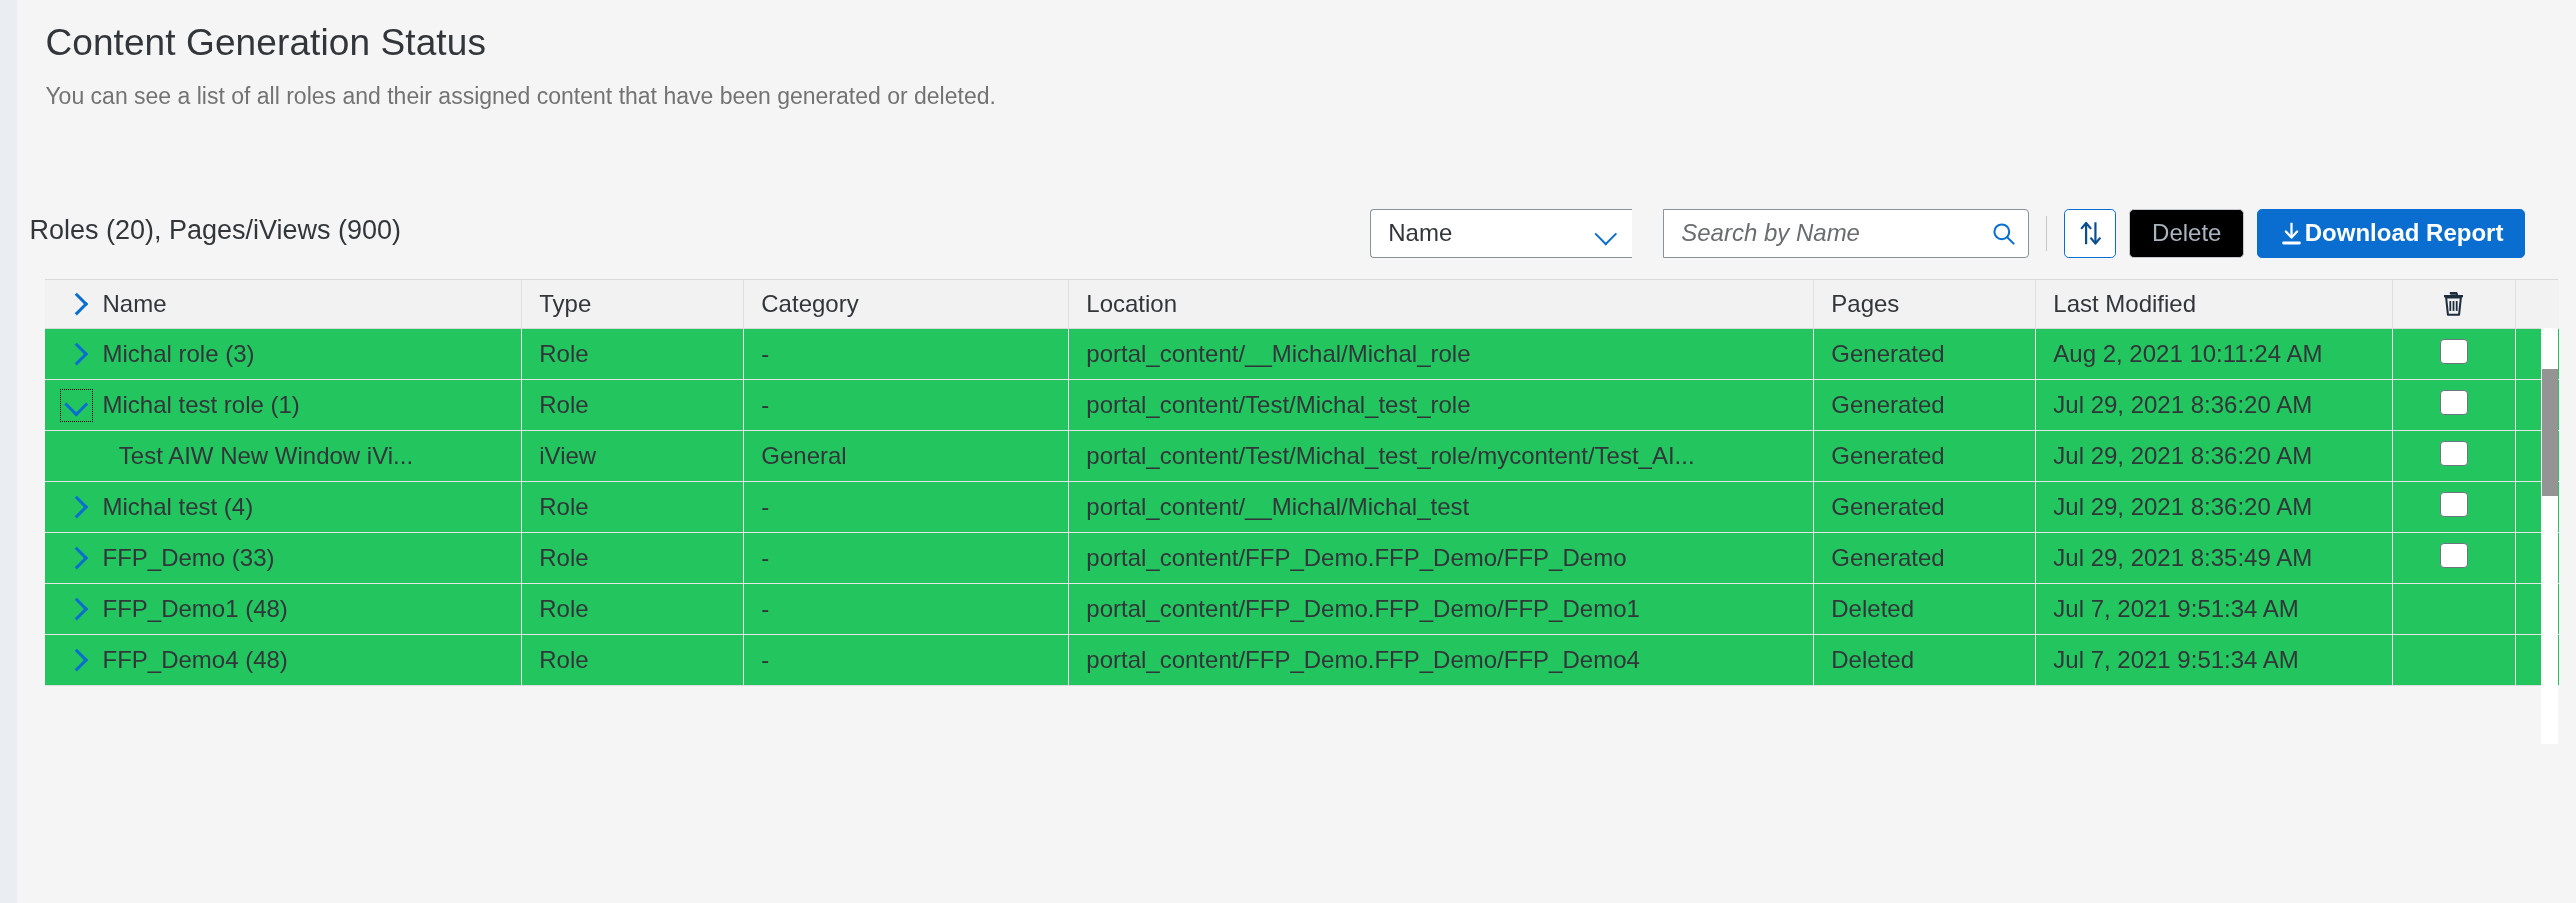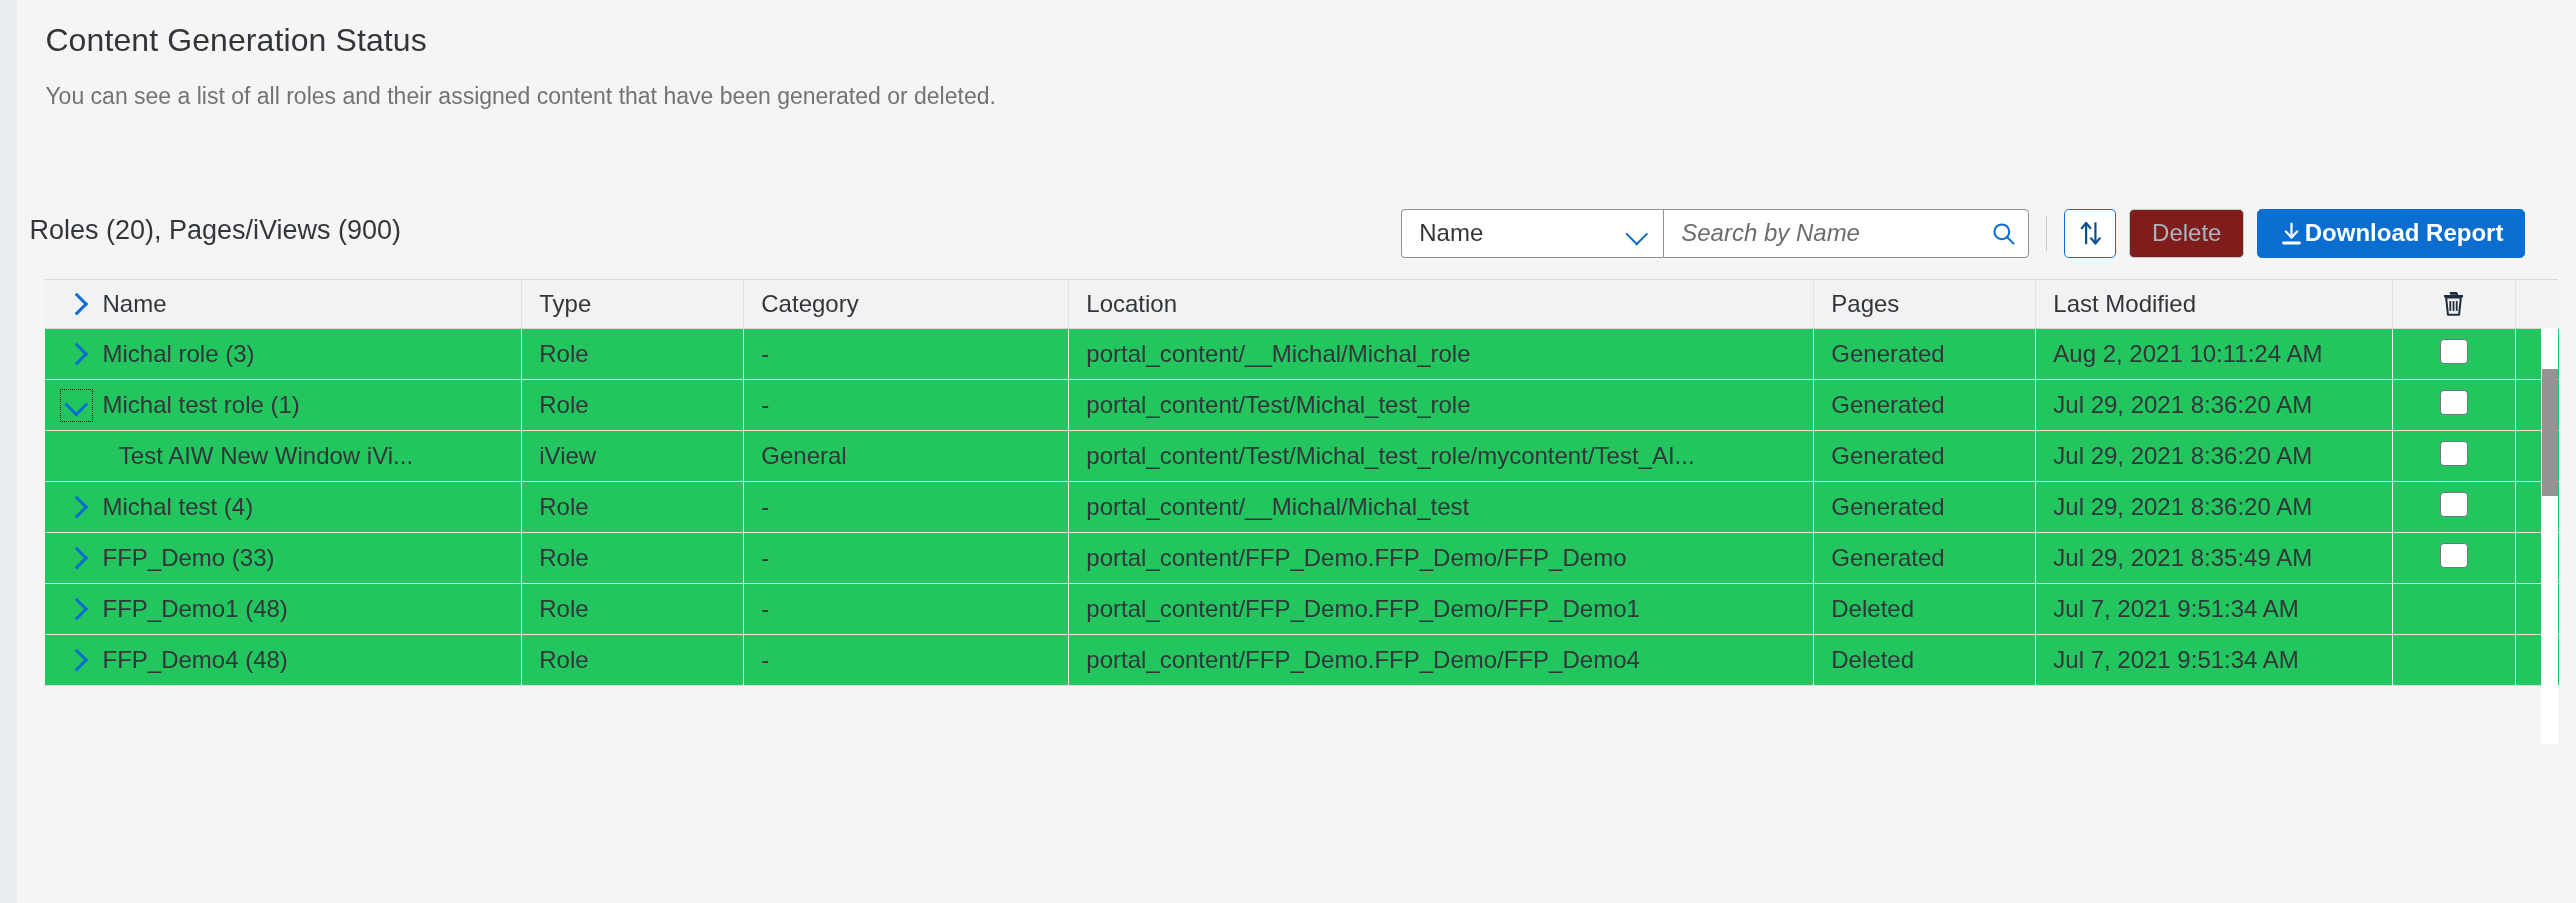--- a/index.html
+++ b/index.html
@@ -26,21 +26,21 @@
     position: absolute;
     left: 17.4px; top: 0;
     width: 2559px; height: 904px;
     background: #f5f5f5;
   }
 
   
   .page-title {
     position: absolute;
     left: 28px; top: 22px;
-    font-size: 32px;
+    font-size: 37px;
     color: #32363a;
     font-weight: 400;
     letter-spacing: 0.1px;
     white-space: nowrap;
   }
   .page-subtitle {
     position: absolute;
     left: 28px; top: 83px;
     font-size: 23px;
     color: #737373;
@@ -98,20 +98,21 @@
     transform: rotate(45deg);
   }
   .search-box {
     width: 366px; height: 49px;
     border: 0.8px solid #89919a;
     background: #fff;
     border-radius: 0 4px 4px 0;
     display: flex; align-items: center;
     padding: 0 11px 0 17.4px;
     position: relative;
+    margin-left: 31px;
   }
   .search-input {
     border: none; outline: none; background: transparent;
     font-family: "Liberation Sans", sans-serif;
     font-size: 24px; color: #32363a;
     flex: 1; width: 100%;
     font-style: normal;
     padding: 0;
   }
   .search-input::placeholder {
@@ -129,21 +130,21 @@
     border: 0.8px solid #0a6ed1;
     border-radius: 4.8px;
     background: #fff;
     display: flex; align-items: center; justify-content: center;
     flex: none;
   }
   .btn-delete {
     height: 49px;
     border: 0.8px solid #c6cacd;
     border-radius: 4.8px;
-    background: #7f1d1d;
+    background: #000000;
     color: #a9b4be;
     font-size: 24px;
     display: flex; align-items: center; justify-content: center;
     padding: 0 22px;
     margin-left: 12.7px;
     flex: none; white-space: nowrap;
   }
   .btn-download {
     height: 49px;
     border: 0.8px solid #0a6ed1;

